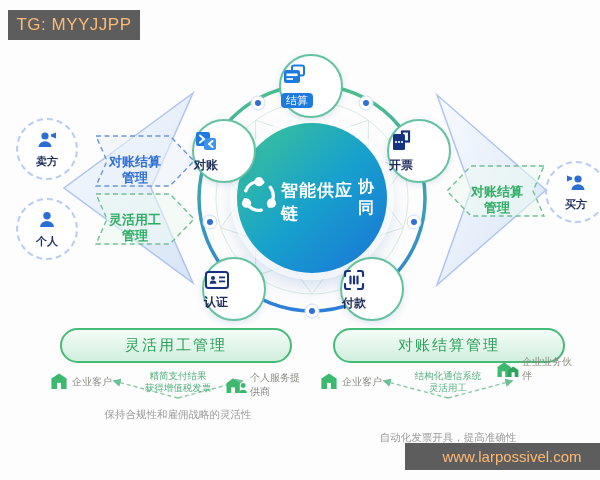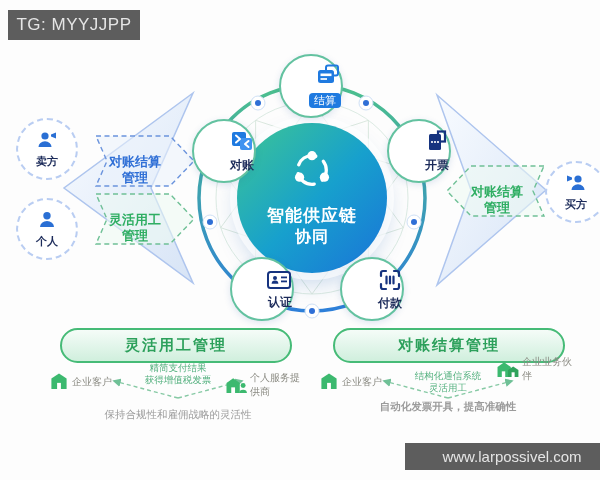--- a/index.html
+++ b/index.html
@@ -1,48 +1,48 @@
 <!DOCTYPE html>
 <html><head>
 <meta charset="utf-8">
 <style>
   html,body{margin:0;padding:0;}
   .stage{position:relative;width:600px;height:480px;background:#fdfdfd;overflow:hidden;
          font-family:"Liberation Sans",sans-serif;}
   svg.layer{position:absolute;left:0;top:0;}
 
-  .badge{position:absolute;background:#5d5d5d;color:#e5e5e5;display:flex;align-items:center;justify-content:center;}
+  .badge{position:absolute;background:#5d5d5d;color:#fdba74;display:flex;align-items:center;justify-content:center;}
   .badge-tg{left:8px;top:10px;width:132px;height:30px;font-size:17px;letter-spacing:.5px;}
   .badge-site{left:405px;top:443px;width:214px;height:27px;font-size:15px;}
 
   .hub{position:absolute;left:237px;top:123px;width:150px;height:150px;border-radius:50%;
        background:linear-gradient(135deg,#3ec693 0%,#17a0cd 52%,#1a73d8 100%);
-       display:flex;flex-direction:column;align-items:center;justify-content:center;color:#fff;
+       display:flex;flex-direction:row;align-items:center;justify-content:center;color:#fff;
        box-shadow:0 0 0 7px rgba(255,255,255,.65),0 10px 22px rgba(30,100,180,.25);}
   .hub-title{font-size:17px;font-weight:bold;letter-spacing:1px;margin-top:8px;}
   .hub-sub{font-size:16px;font-weight:bold;letter-spacing:1px;}
 
   .node{position:absolute;width:60px;height:60px;border-radius:50%;background:#fff;
         border:2px solid #63c2a0;box-shadow:0 2px 7px rgba(40,90,160,.15);
-        display:flex;flex-direction:column;align-items:flex-end;justify-content:center;gap:1px;}
+        display:flex;flex-direction:column;align-items:flex-start;justify-content:center;gap:1px;}
   .nlabel{font-size:12px;font-weight:bold;color:#1c2b5a;line-height:13px;}
   .pill{background:#1f7ae0;color:#fff;border-radius:4px;padding:0 5px;font-size:11px;line-height:15px;}
 
   .pcircle{position:absolute;width:58px;height:58px;border-radius:50%;border:2px dashed #b9cdf2;
            background:#fff;display:flex;flex-direction:column;align-items:center;justify-content:center;gap:1px;}
   .pcircle .nlabel{font-size:11px;}
 
   .arrow-label{position:absolute;width:100px;text-align:center;font-weight:bold;
                font-size:13px;line-height:16px;margin-top:8px;}
   .al-blue{color:#2f6fd6;} .al-green{color:#2fae63;}
 
   .banner{position:absolute;width:228px;height:31px;border:2px solid #46bb77;border-radius:18px;
           background:linear-gradient(180deg,#f5fcf8,#d0efdd);
           display:flex;align-items:center;justify-content:center;
-          font-size:15px;font-weight:bold;color:#2ca05b;letter-spacing:2px;}
+          font-size:15px;font-weight:normal;color:#2ca05b;letter-spacing:2px;}
 
   .bicon{position:absolute;width:80px;display:flex;flex-direction:row;align-items:center;gap:2px;
          font-size:10px;color:#8a8a82;}
   .midtext{position:absolute;width:110px;text-align:center;font-size:9.5px;line-height:12px;color:#53b07e;}
   .caption{position:absolute;width:190px;text-align:center;font-size:10.5px;color:#9b9b9b;}
 </style>
 </head>
 <body>
 
 <div class="stage">
@@ -149,21 +149,21 @@
         <rect x="4" y="4" width="12" height="16" rx="1.5" fill="#16337f"></rect>
         <rect x="13" y="1.5" width="7" height="10" fill="none" stroke="#16337f" stroke-width="2.2"></rect>
         <circle cx="7" cy="12" r="1.1" fill="#fff"></circle>
           <circle cx="10" cy="12" r="1.1" fill="#fff"></circle>
           <circle cx="13" cy="12" r="1.1" fill="#fff"></circle>
       </svg>
     </span>
     <span class="nlabel">开票</span>
   </div>
 
-  <div class="node" style="left:230px;top:257px;">
+  <div class="node" style="left:202px;top:257px;">
     <span>
       <svg width="26" height="22" viewBox="0 0 26 22">
         <rect x="2" y="3" width="22" height="16" rx="2.5" fill="#fff" stroke="#16337f" stroke-width="2"></rect>
         <circle cx="9" cy="9" r="2" fill="#16337f"></circle>
         <path d="M5.6 14.8 a3.4 3.4 0 0 1 6.8 0 z" fill="#16337f"></path>
         <rect x="15" y="7.5" width="6" height="1.8" fill="#16337f"></rect>
         <rect x="15" y="11.5" width="6" height="1.8" fill="#16337f"></rect>
       </svg>
     </span>
     <span class="nlabel">认证</span>
@@ -232,21 +232,21 @@
   <div class="bicon" style="left:48px;top:371px;">
     <span>
       <svg width="22" height="19" viewBox="0 0 22 20">
         <path d="M3 19 V8 l8-5.5 8 5.5 v11 z" fill="#3cb96f"></path>
         <rect x="9" y="12.5" width="4" height="6.5" fill="#fff"></rect>
       </svg>
     </span>
     <span>企业客户</span>
   </div>
 
-  <div class="midtext" style="left:123px;top:362px;">
+  <div class="midtext" style="left:123px;top:370px;">
     <div>精简支付结果</div>
     <div>获得增值税发票</div>
   </div>
 
   <div class="bicon" style="left:224px;top:371px;">
     <span>
       <svg width="24" height="19" viewBox="0 0 24 20">
         <path d="M2 19 V8.5 l7-5 7 5 V19 z" fill="#3cb96f"></path>
         <rect x="7" y="13" width="4" height="6" fill="#fff"></rect>
         <circle cx="19.5" cy="11" r="2.6" fill="#3cb96f"></circle>
@@ -280,18 +280,18 @@
       <svg width="25" height="19" viewBox="0 0 25 20">
         <path d="M2 19 V8.5 l7-5 7 5 V19 z" fill="#3cb96f"></path>
         <path d="M13 19 v-7.5 l5.5-3.5 5.5 3.5 V19 z" fill="#2fa35c"></path>
         <rect x="6.5" y="13" width="3.6" height="6" fill="#fff"></rect>
         <rect x="16.8" y="14" width="3.2" height="5" fill="#fff"></rect>
       </svg>
     </span>
     <span>企业业务伙伴</span>
   </div>
 
-  <div class="caption" style="left:353px;top:400px;font-weight:bold;">自动化发票开具，提高准确性</div>
+  <div class="caption" style="left:353px;top:431px;">自动化发票开具，提高准确性</div>
 
   <div class="badge badge-tg">TG: MYYJJPP</div>
   <div class="badge badge-site">www.larpossivel.com</div>
 
 </div>
 
 </body></html>

